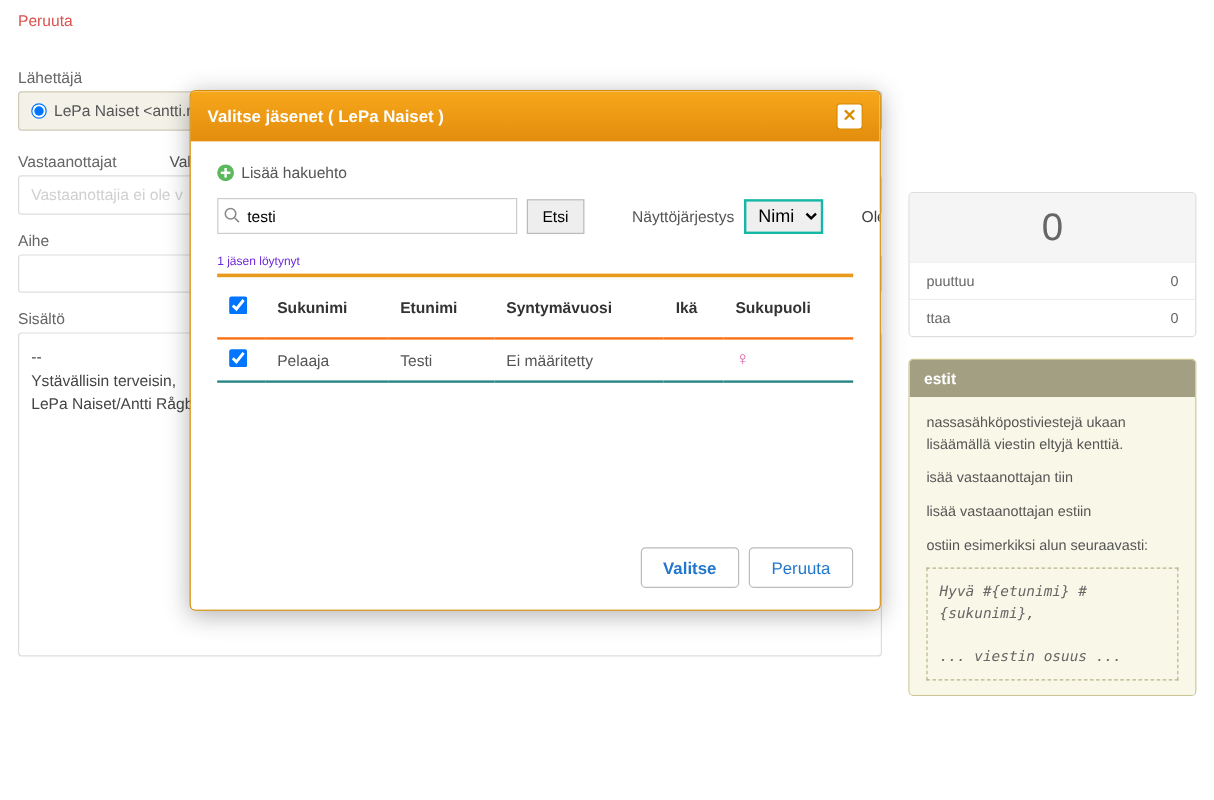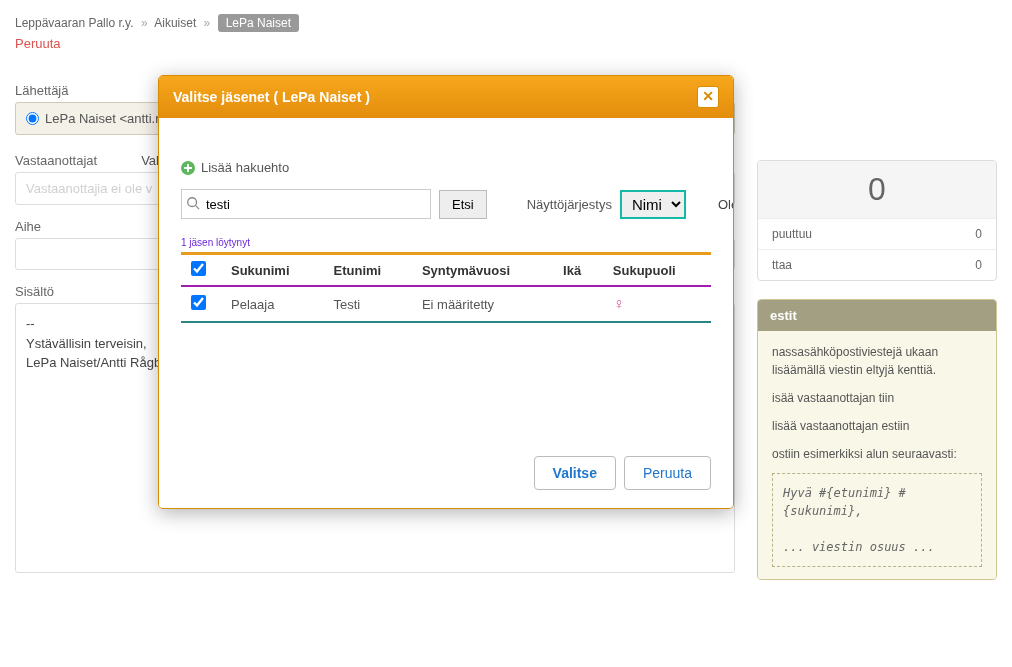--- a/index.html
+++ b/index.html
@@ -36,59 +36,52 @@
 .info-body p { margin-bottom: 10px; }
 .code-sample { border: 1px dashed #b8b28a; padding: 10px; font-family: monospace; font-style: italic; color: #666; margin-top: 10px; }
 
 
 .modal-overlay { position: absolute; top: 0; left: 0; right: 0; bottom: 0; background: rgba(255,255,255,0.0); z-index: 100; }
 .modal { position: absolute; top: 75px; left: 158px; width: 576px; background: #fff; border-radius: 5px; box-shadow: 0 4px 20px rgba(0,0,0,0.3); overflow: hidden; border: 1px solid #d88b00; }
 .modal-header { background: linear-gradient(#f7a71b, #e38d0d); color: #fff; padding: 10px 14px; display: flex; justify-content: space-between; align-items: center; font-weight: bold; font-size: 14px; }
 .modal-close { background: #fff; border: 1px solid #d88b00; color: #d88b00; width: 22px; height: 22px; border-radius: 3px; text-align: center; line-height: 18px; font-weight: bold; cursor: pointer; }
 .modal-body { padding: 18px 22px; min-height: 390px; background: #fff; }
 
-.add-filter { color: #555; font-size: 13px; display: flex; align-items: center; gap: 6px; margin-bottom: 14px; cursor: pointer; margin-top: 24px; }
+.add-filter { color: #555; font-size: 13px; display: flex; align-items: center; gap: 6px; margin-bottom: 14px; cursor: pointer; }
 .plus-icon { width: 14px; height: 14px; background: #5cb85c; border-radius: 50%; position: relative; display: inline-block; }
 .plus-icon::before { content: ''; position: absolute; top: 6px; left: 3px; width: 8px; height: 2px; background: #fff; }
 .plus-icon::after { content: ''; position: absolute; left: 6px; top: 3px; height: 8px; width: 2px; background: #fff; }
 
 .search-row { display: flex; align-items: center; gap: 8px; margin-bottom: 18px; }
 .search-input-wrap { position: relative; flex: 0 0 250px; }
 .search-input { width: 100%; height: 30px; border: 1px solid #ccc; padding: 4px 6px 4px 24px; font-size: 13px; }
 .mag-icon { position: absolute; left: 5px; top: 7px; width: 14px; height: 14px; }
 .btn-search { background: #eee; border: 1px solid #bbb; padding: 6px 12px; font-size: 13px; cursor: pointer; }
 .sort-label { margin-left: 32px; color: #555; }
 .sort-select { border: 2px solid #14b8a6; padding: 3px 6px; width: 140px; font-size: 15px; }
 .defaults-link { color: #404040; margin-left: 24px; cursor: pointer; }
 
 .result-count { color: #6d28d9; font-size: 10px; margin-bottom: 4px; }
 .orange-bar { height: 3px; background: #e89a1e; margin-bottom: 0; }
 
 .results-table { width: 100%; border-collapse: collapse; }
-.results-table th { text-align: left; padding: 6px 10px; font-size: 13px; color: #333; border-bottom: 2px solid #a21caf; font-weight: bold; }
+.results-table th { text-align: left; padding: 16px 10px; font-size: 13px; color: #333; border-bottom: 2px solid #f97316; font-weight: bold; }
 .results-table td { padding: 8px 10px; font-size: 13px; color: #555; border-bottom: 2px solid #2a8686; }
 .results-table input[type=checkbox] { width: 15px; height: 15px; }
 .gender-icon { color: #d45a9c; font-size: 16px; }
 
 .modal-footer { position: absolute; bottom: 18px; right: 22px; display: flex; gap: 8px; }
 .btn-primary, .btn-secondary { border: 1px solid #bbb; background: #fff; padding: 8px 18px; font-size: 14px; border-radius: 4px; cursor: pointer; }
 .btn-primary { color: #2277cc; font-weight: bold; }
 .btn-secondary { color: #2277cc; }
 </style>
 </head>
 <body>
 
 <div class="bg-page">
-  <div class="breadcrumb">
-    <a>Leppävaaran Pallo r.y.</a>
-    <span class="sep">»</span>
-    <a>Aikuiset</a>
-    <span class="sep">»</span>
-    <span class="tag">LePa Naiset</span>
-  </div>
 
   <a class="cancel-link">Peruuta</a>
 
 
   <label class="field-label">Lähettäjä</label>
   <div class="sender-box">
     <div class="radio-wrap">
       <input type="radio" checked="" style="">
       <span>LePa Naiset &lt;antti.ra</span>
     </div>

